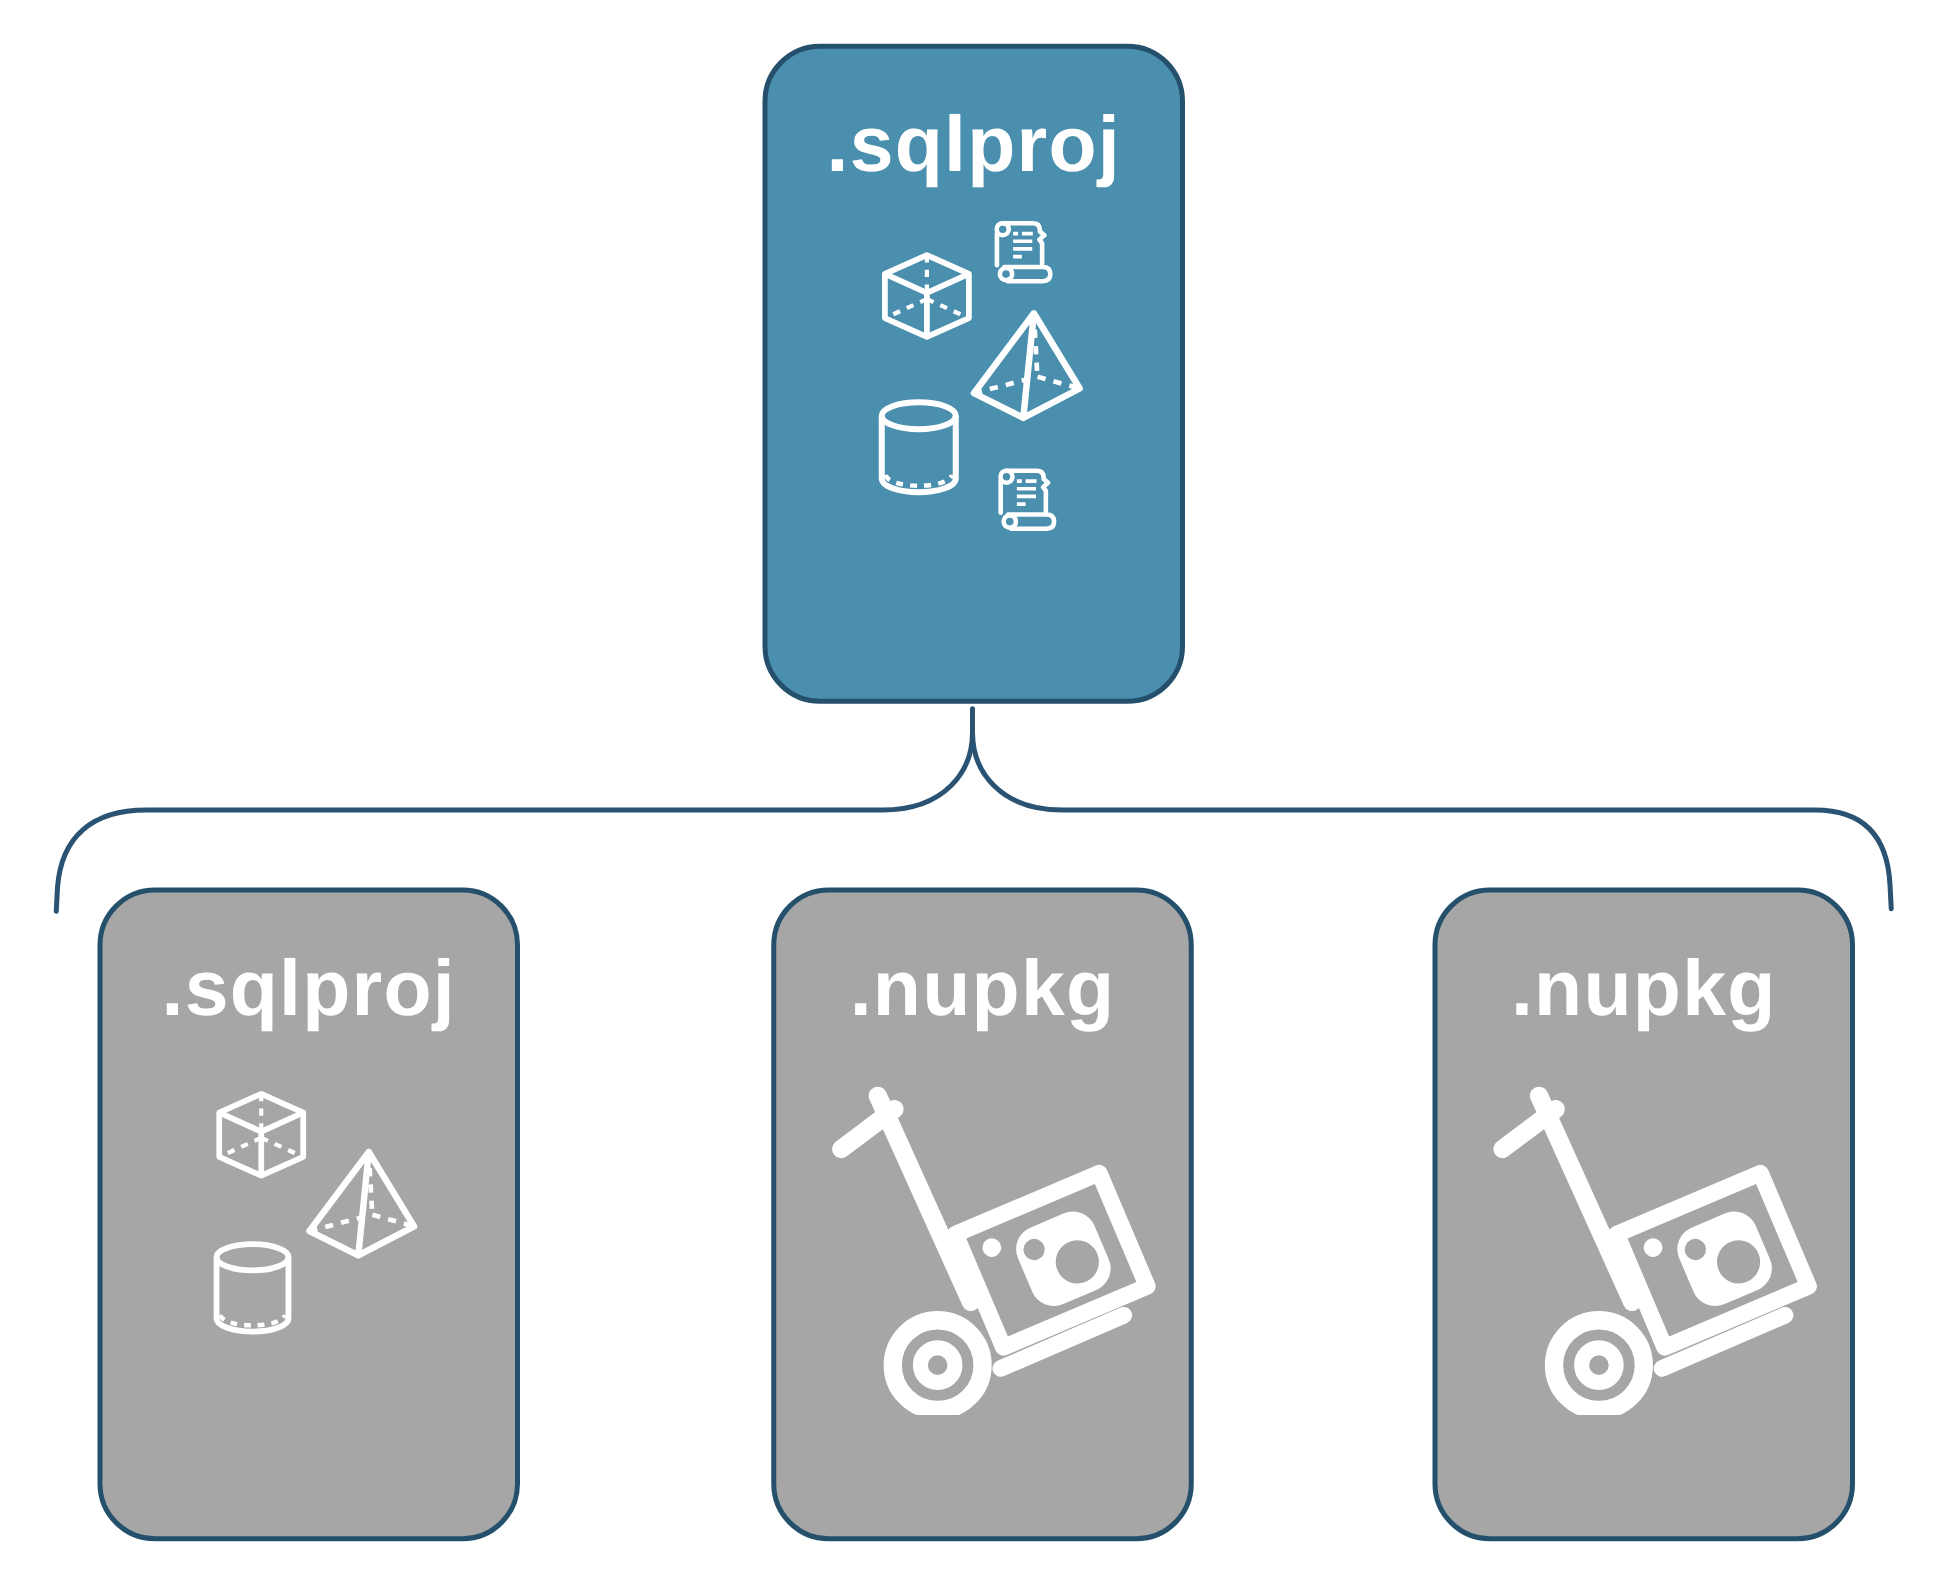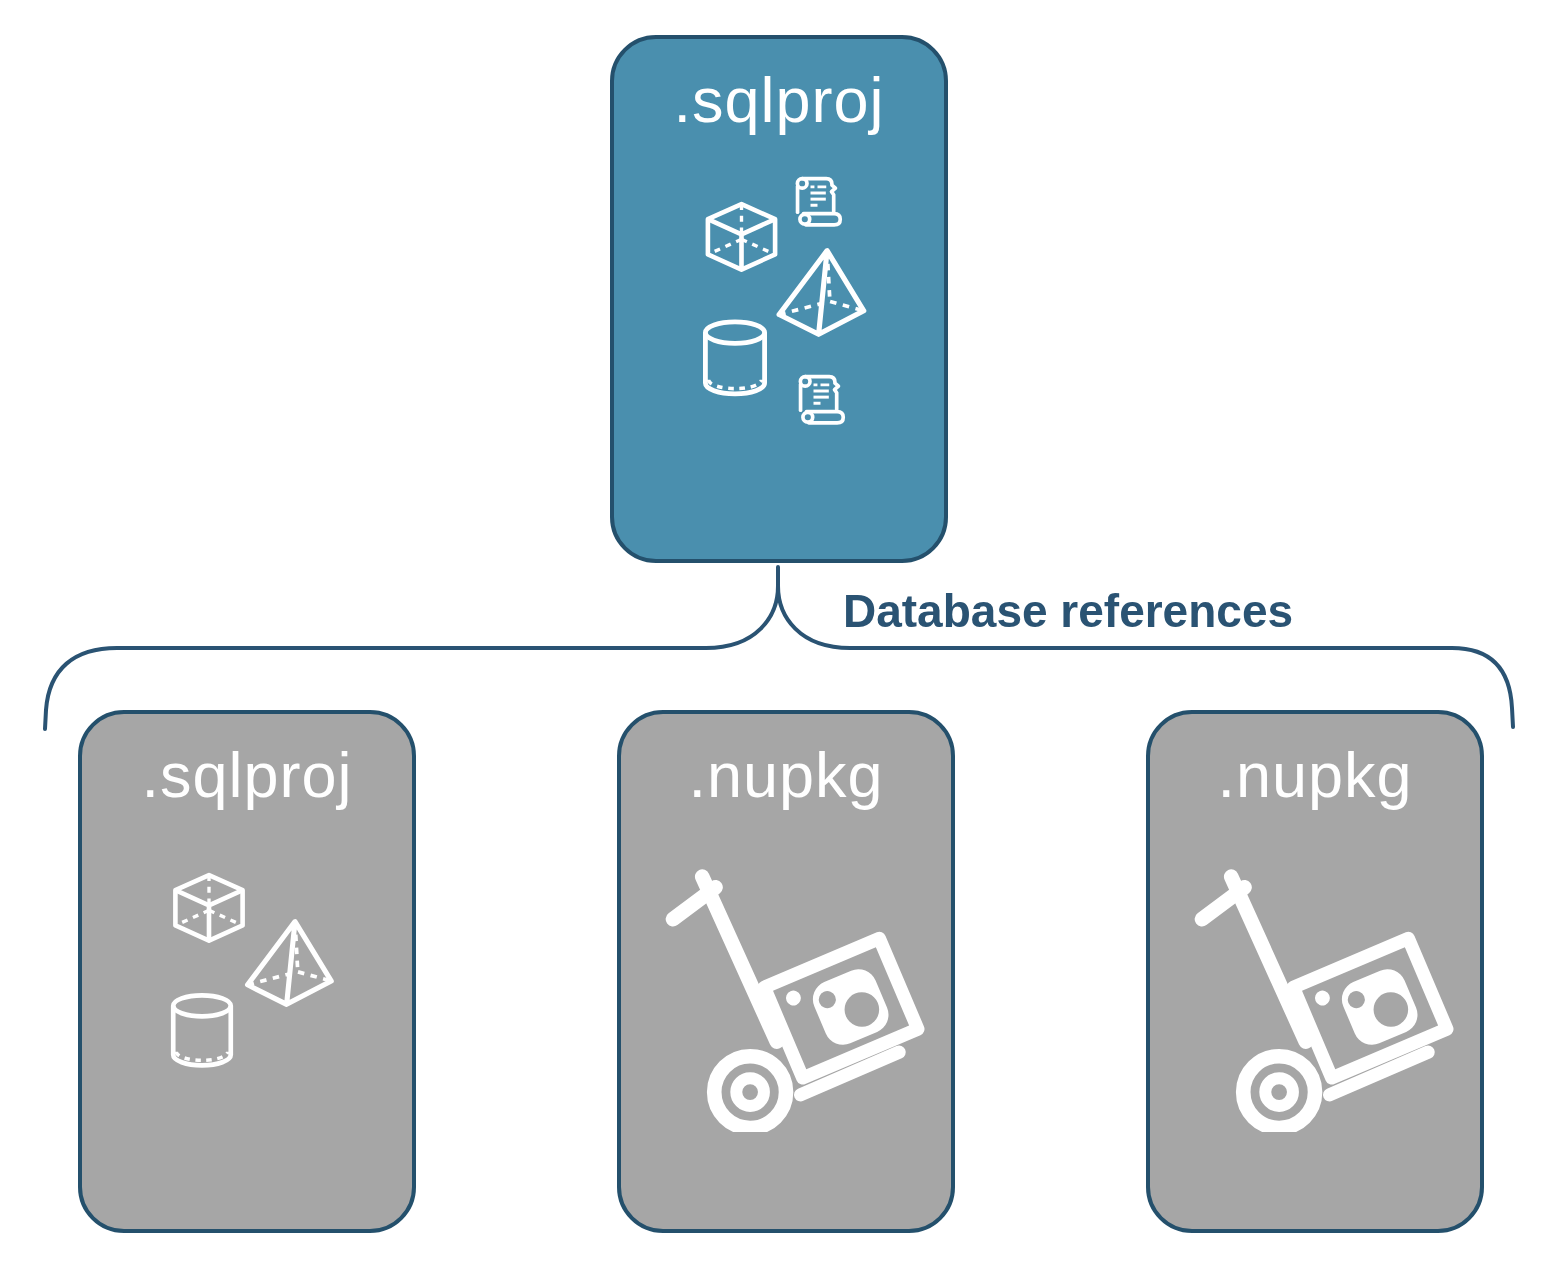--- a/index.html
+++ b/index.html
@@ -10,21 +10,21 @@
   .brace-svg{position:absolute;left:0;top:0;width:1566px;height:1274px;pointer-events:none;}
   .box{
     position:absolute;box-sizing:border-box;border:4.5px solid #24506C;border-radius:46px;
   }
   .box-root{left:610px;top:35px;width:338px;height:528px;background:#4A8FAE;}
   .box-child{top:710px;width:338px;height:523px;background:#A6A6A6;}
   .child-1{left:78px;}
   .child-2{left:617px;}
   .child-3{left:1146px;}
   .box-title{
-    text-align:center;padding-top:30px;font-size:63px;font-weight:normal;color:#ffffff;
+    text-align:center;padding-top:46px;font-size:63px;font-weight:bold;color:#ffffff;
     letter-spacing:1px;line-height:1;
   }
   .icon{position:absolute;}
   
   .root-cube{left:84px;top:160px;width:87px;height:84px;}
   .root-scroll1{left:179px;top:133px;width:56px;height:56px;}
   .root-pyramid{left:156px;top:206px;width:101px;height:94px;}
   .root-cylinder{left:85px;top:277px;width:72px;height:86px;}
   .root-scroll2{left:182px;top:330px;width:56px;height:58px;}
   
@@ -43,21 +43,20 @@
 
 <div class="canvas">
 
   <svg class="brace-svg" viewBox="0 0 1566 1274" xmlns="http://www.w3.org/2000/svg">
     <g fill="none" stroke="#2A5373" stroke-width="4" stroke-linecap="round">
       <path d="M 778,567 L 778,586 C 778,617 756,648 706,648 L 117,648 C 74,648 49,669 46,710 L 45,729"></path>
       <path d="M 778,586 C 778,617 800,648 850,648 L 1452,648 C 1490,648 1510,668 1512,708 L 1513,727"></path>
     </g>
   </svg>
 
-  <div class="connector-label">Database references</div>
 
   <div class="box box-root">
     <div class="box-title">.sqlproj</div>
 
     <svg class="icon root-cube" viewBox="0 0 100 100" xmlns="http://www.w3.org/2000/svg">
       <g fill="none" stroke="#FFFFFF" stroke-linejoin="round">
         <path stroke-width="5.5" d="M50,6 L90,24 L90,66 L50,84 L10,66 L10,24 Z"></path>
         <path stroke-width="5.5" d="M10,24 L50,42 L90,24 M50,42 L50,84"></path>
         <path stroke-width="4" stroke-dasharray="7 7" d="M50,6 L50,48 M50,48 L10,66 M50,48 L90,66"></path>
       </g>

